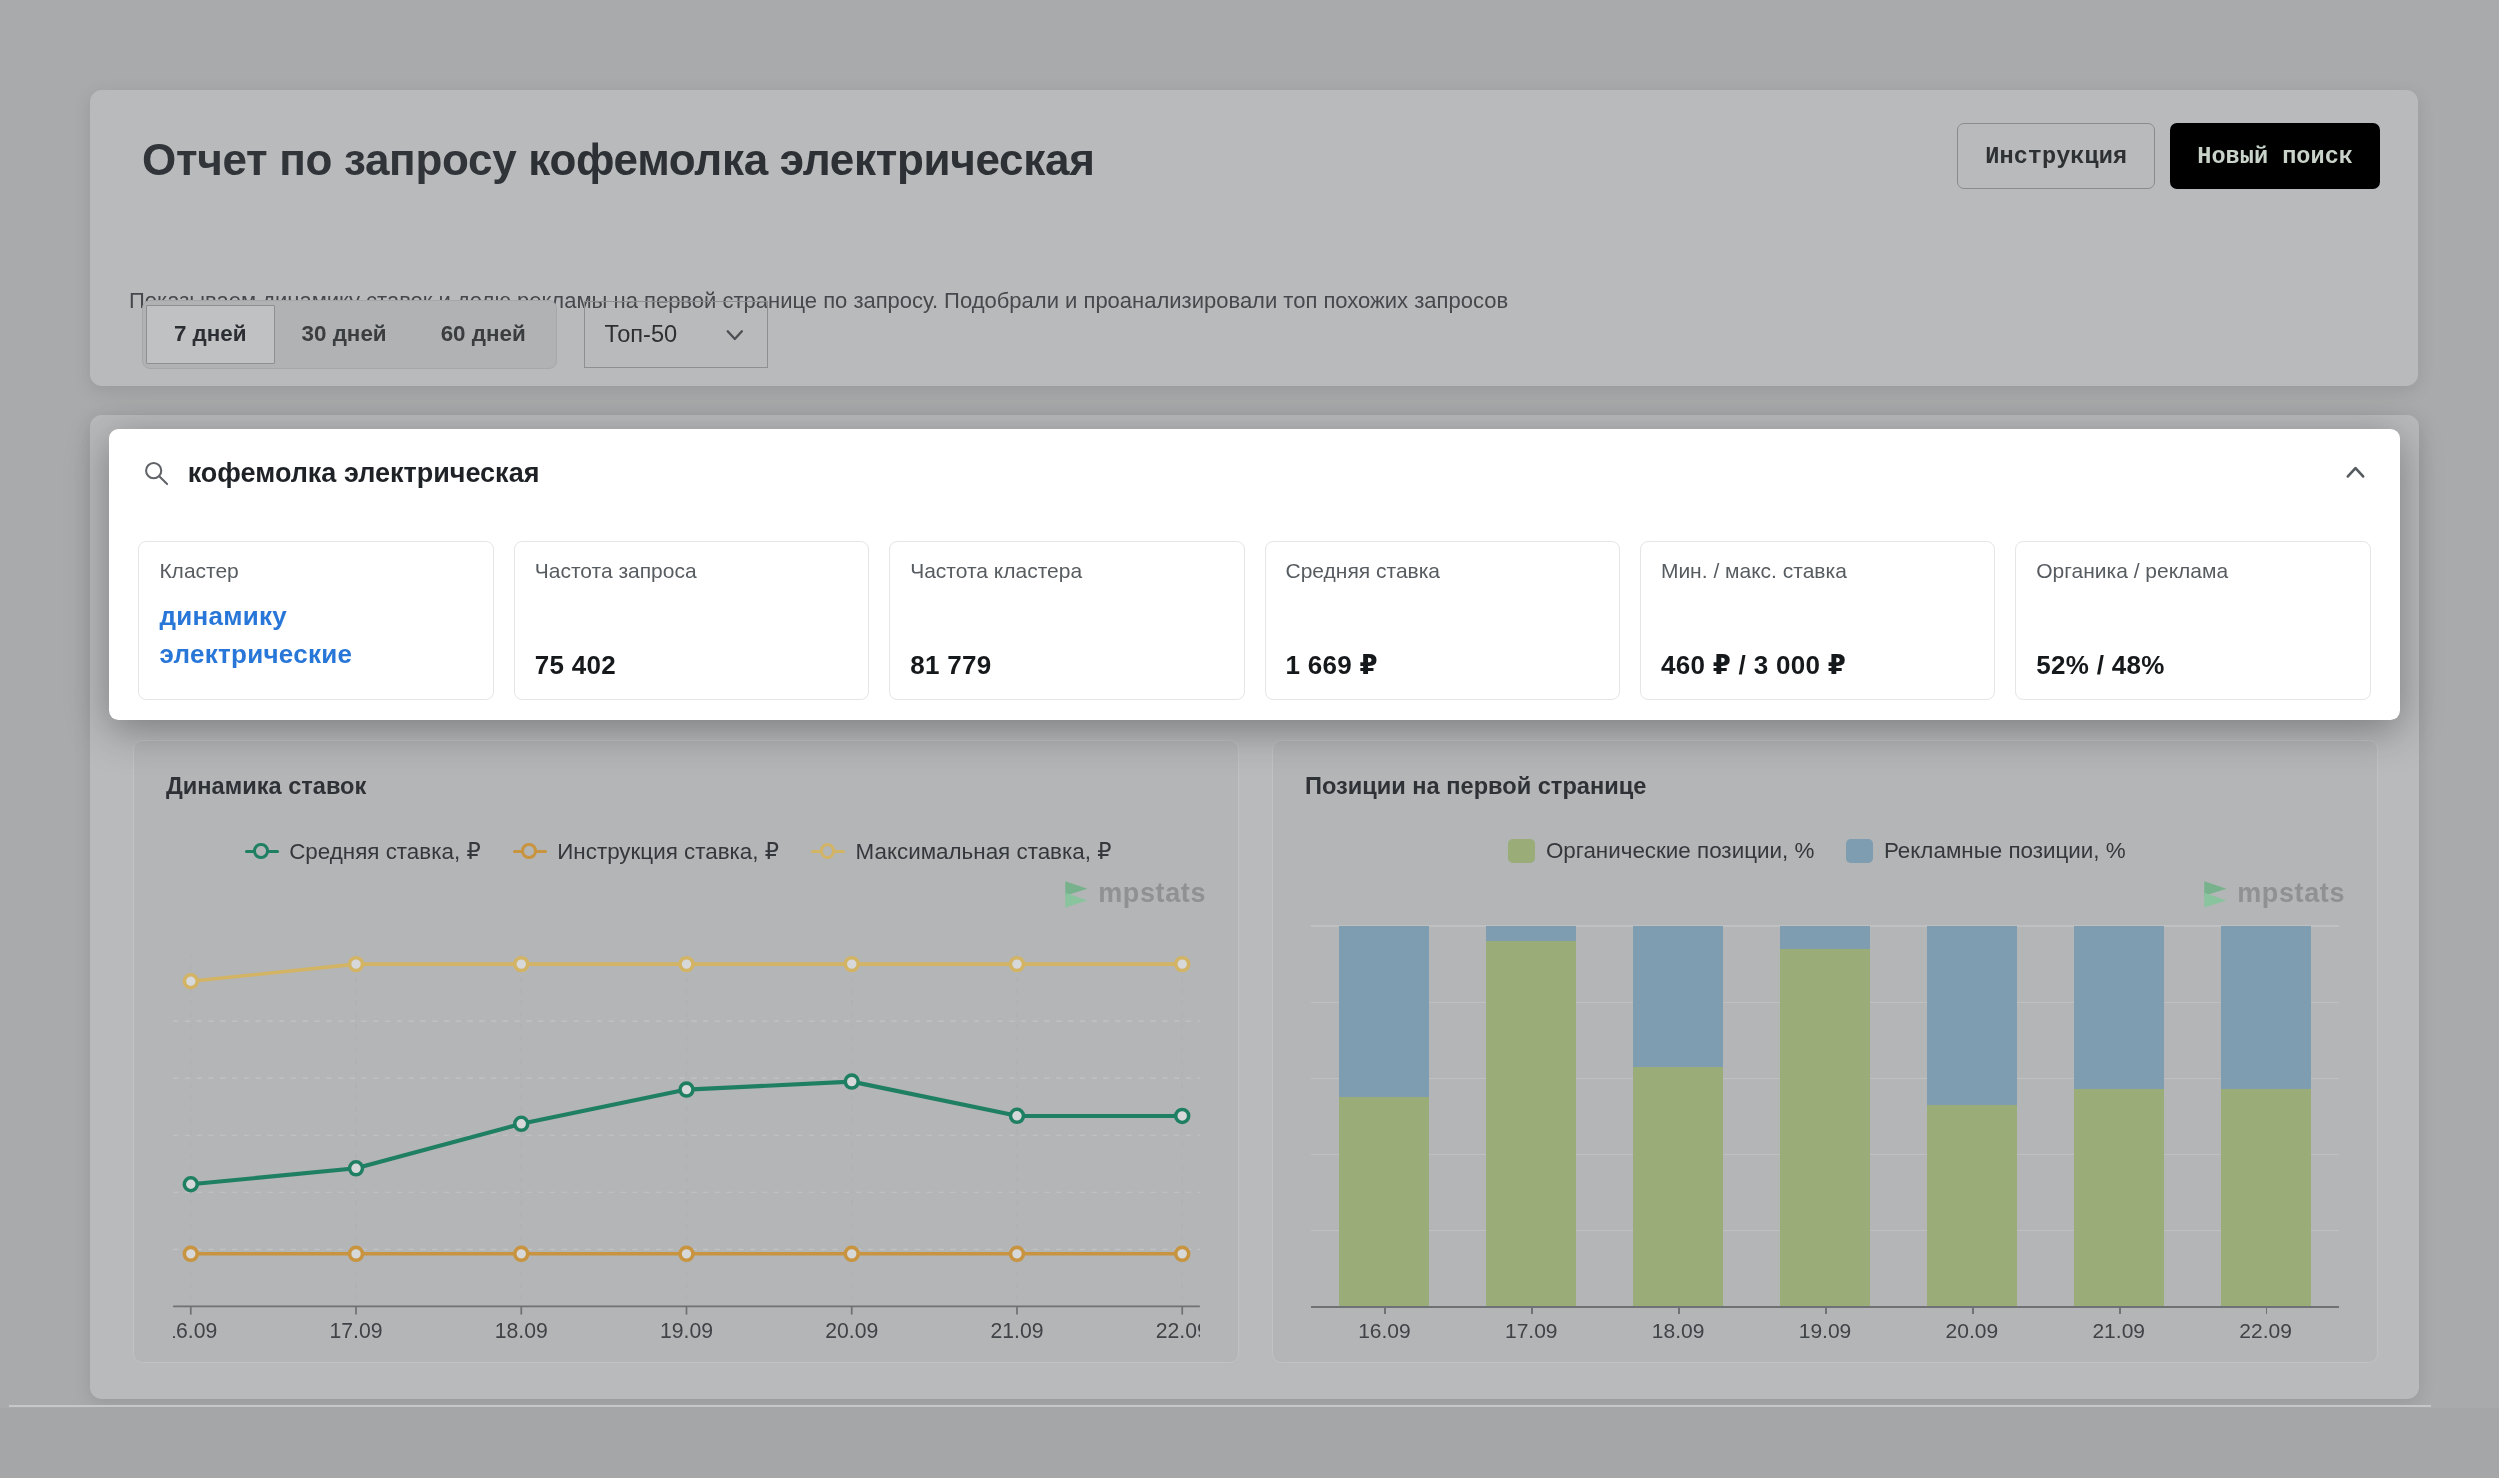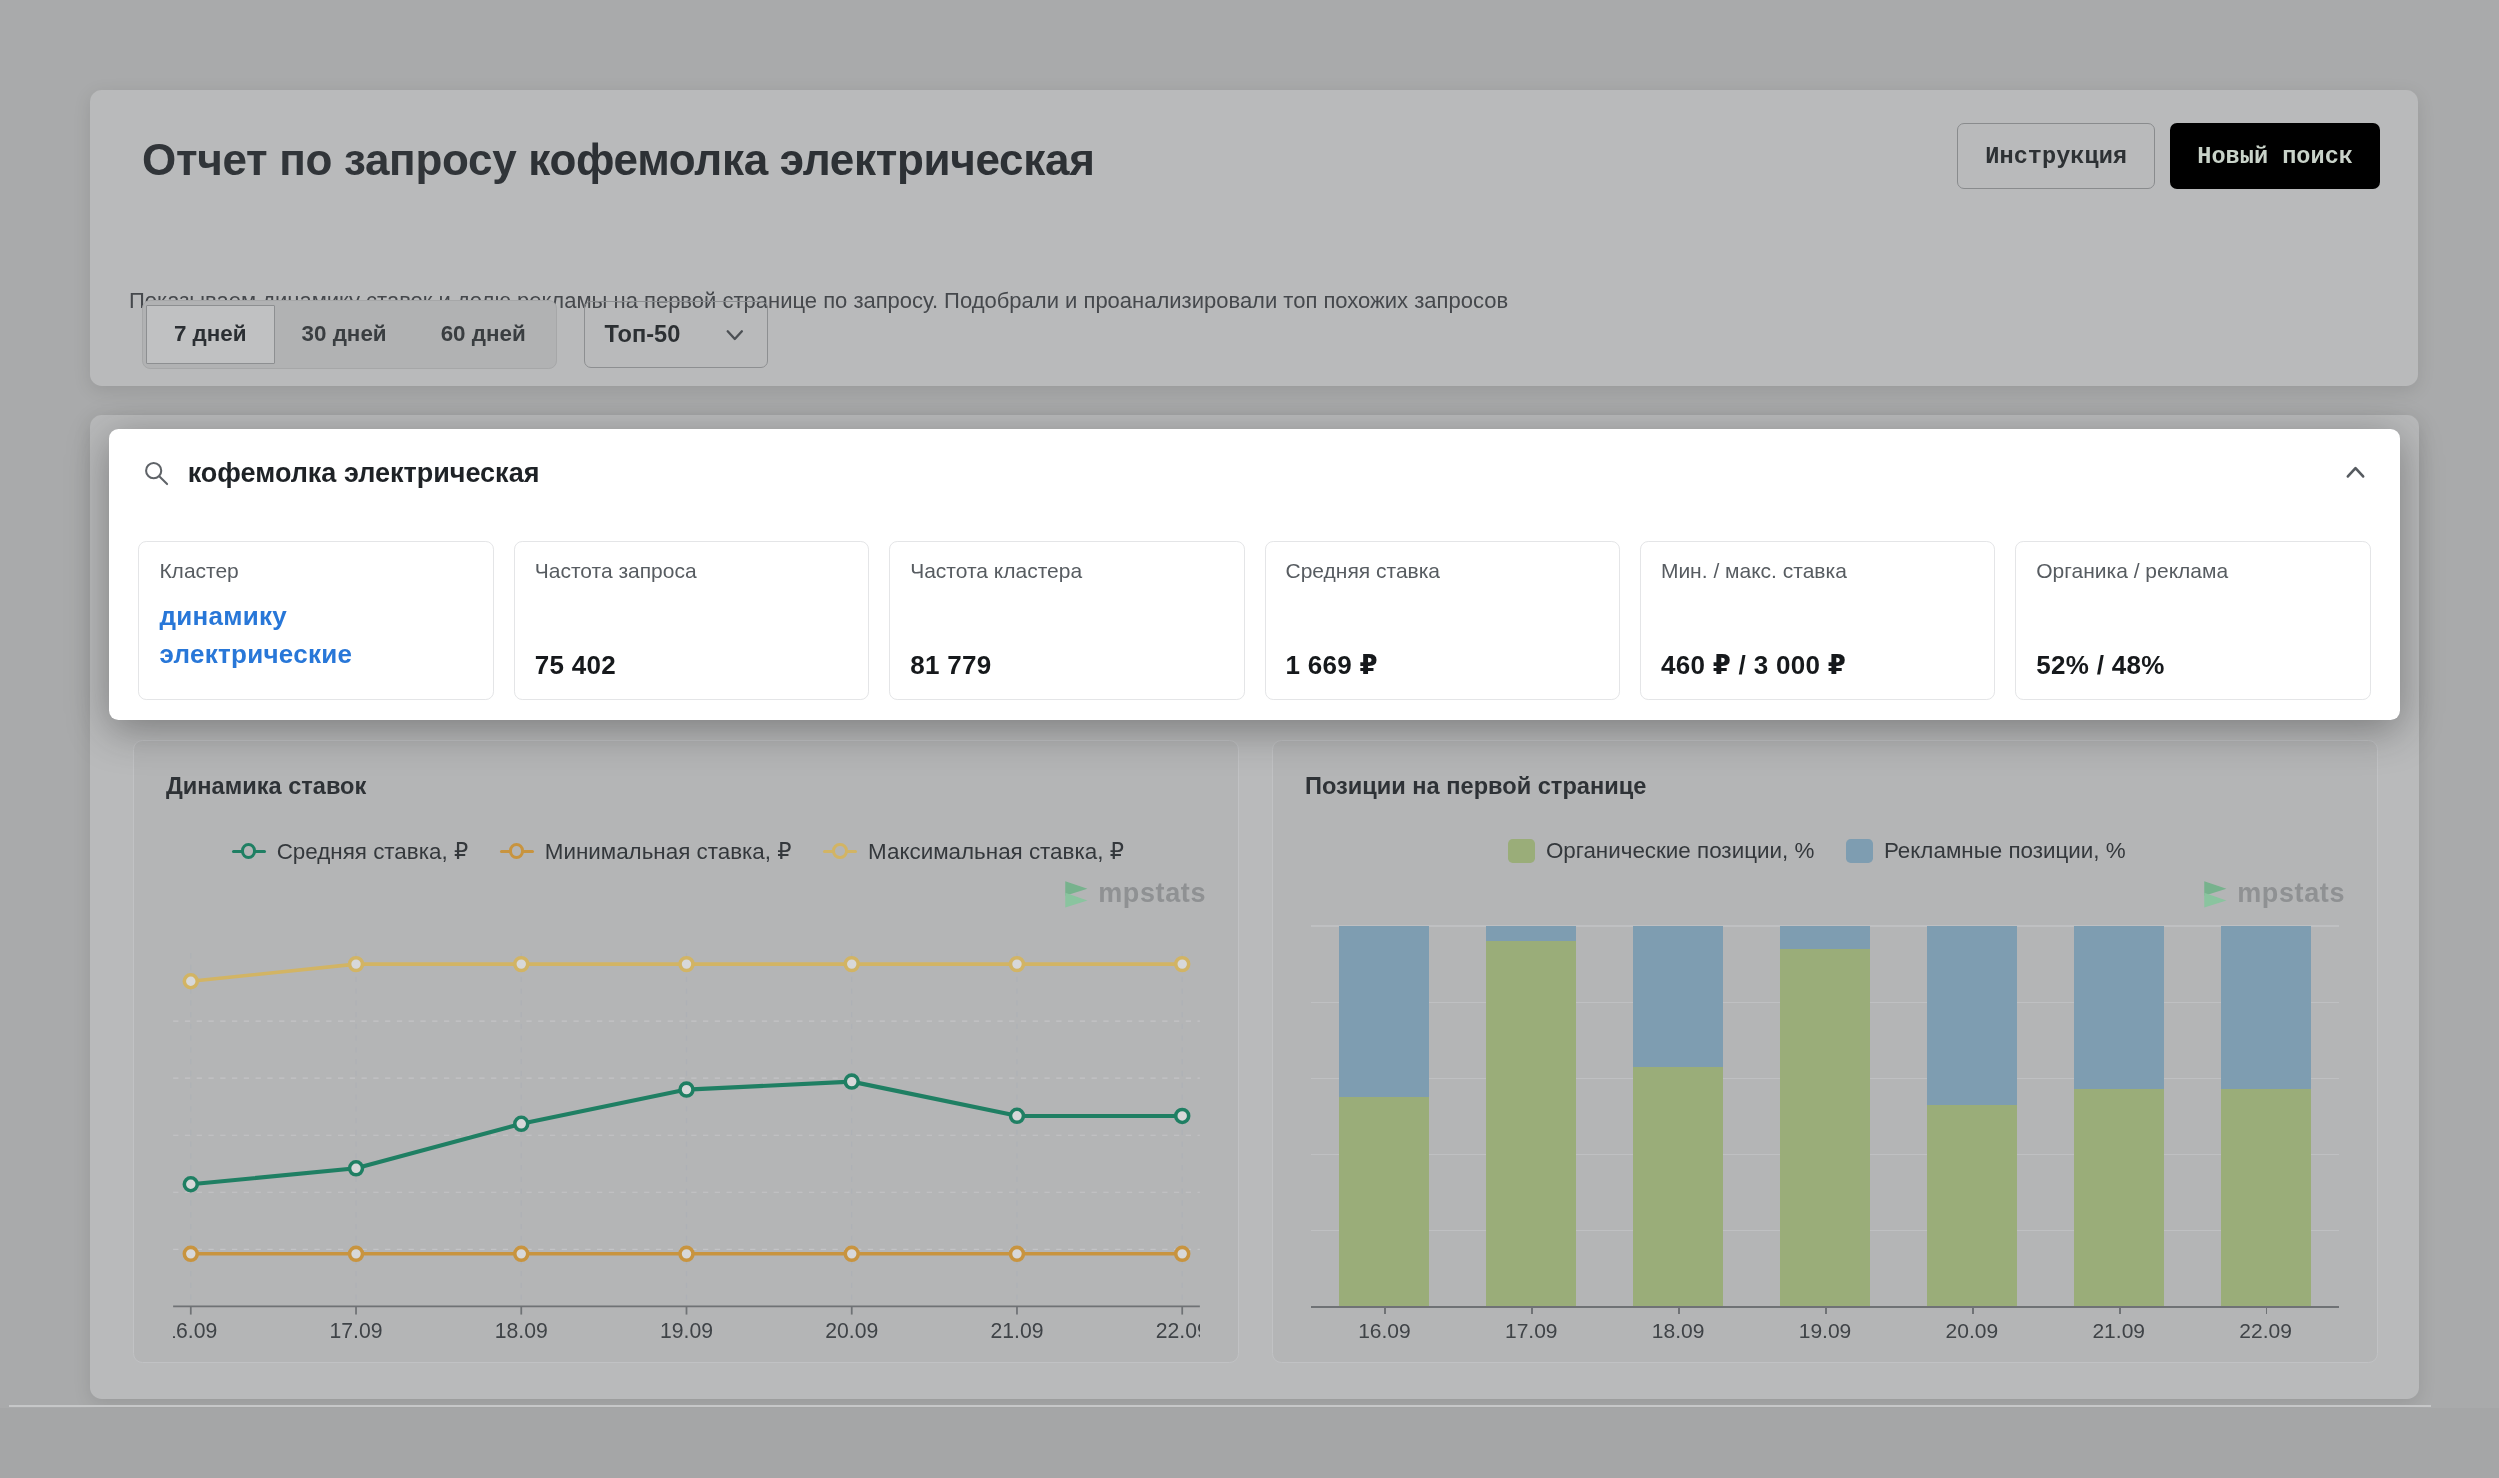--- a/index.html
+++ b/index.html
@@ -17,21 +17,21 @@
   .page-title .q{font-weight:800;color:#2d3135;}
   .subtitle{position:absolute;left:39px;top:198px;margin:0;font-size:22px;font-weight:500;color:#45484c;white-space:nowrap;}
   .head-actions{position:absolute;right:38px;top:33px;display:flex;gap:15.3px;}
   .btn{height:66px;border-radius:7px;font-size:23.6px;font-weight:700;display:flex;align-items:center;justify-content:center;padding:0 27px;cursor:pointer;border:none;font-family:Liberation Mono, monospace;}
   .btn.ghost{background:transparent;border:1.8px solid #898b8d;color:#2d3134;}
   .btn.primary{background:#000000;color:#c9d3c9;}
   .filters{position:absolute;left:52px;top:210px;display:flex;gap:27px;align-items:center;}
   .segmented{display:flex;align-items:center;background:#b1b2b3;border:1.2px solid #a6a7a8;border-radius:8.2px;padding:2.9px;height:61px;}
   .chip{height:59px;border:none;background:transparent;border-radius:1px;padding:0 27px;font-size:22.4px;font-weight:600;color:#3a3e41;font-family:inherit;cursor:pointer;}
   .chip.active{background:#c0c1c2;border:1.2px solid #8d8f91;color:#2b2f33;}
-  .select{width:184px;height:67px;border:1.8px solid #8d8f91;border-radius:7px;display:flex;align-items:center;justify-content:space-between;padding:16px 20px;box-sizing:border-box;font-size:23.6px;font-weight:700;color:#2c3033;cursor:pointer;}
+  .select{width:184px;height:67px;border:1.8px solid #8d8f91;border-radius:0;display:flex;align-items:center;justify-content:space-between;padding:16px 20px;box-sizing:border-box;font-size:23.6px;font-weight:400;color:#2c3033;cursor:pointer;}
   
   .card-main{left:90px;top:415px;width:2329px;height:984px;}
   
   .spotlight{position:absolute;left:19px;top:13.5px;width:2291px;height:291px;background:#ffffff;border-radius:9.4px;box-shadow:0 9.4px 41px rgba(30,30,30,0.40);z-index:5;}
   .search-row{position:absolute;left:33px;right:31px;top:29.4px;display:flex;align-items:center;gap:17.7px;}
   .query{font-size:27px;font-weight:700;color:#1e2226;}
   .collapse{margin-left:auto;color:#565b60;cursor:pointer;display:flex;}
   .stat-cards{position:absolute;left:29.4px;right:29.4px;top:112px;bottom:20px;display:flex;gap:20px;}
   .stat-card{flex:1;border:1.8px solid #e4e5e7;border-radius:8.2px;padding:17.7px 20px;display:flex;flex-direction:column;box-sizing:border-box;background:#fff;}
   .stat-label{font-size:21px;font-weight:500;color:#575c61;}
@@ -144,21 +144,21 @@
 
     <div class="chart-panel">
       <h3 class="chart-title">Динамика ставок</h3>
       <div class="legend">
         <div class="legend-item">
           <span class="lm" style="--c: #1f7f63;"></span>
           <span>Средняя ставка, ₽</span>
         </div>
         <div class="legend-item">
           <span class="lm" style="--c: #c8943f;"></span>
-          <span>Минимальная ставка, ₽</span>
+          <span>Инструкция ставка, ₽</span>
         </div>
         <div class="legend-item">
           <span class="lm" style="--c: #d2b464;"></span>
           <span>Максимальная ставка, ₽</span>
         </div>
       </div>
       <div class="wm">
         <svg width="25" height="28" viewBox="0 0 42 48">
           <polygon points="0,2 38,15 0,27" fill="#77b28d"></polygon>
           <polygon points="0,22 38,35 0,47" fill="#8ac49f"></polygon>

